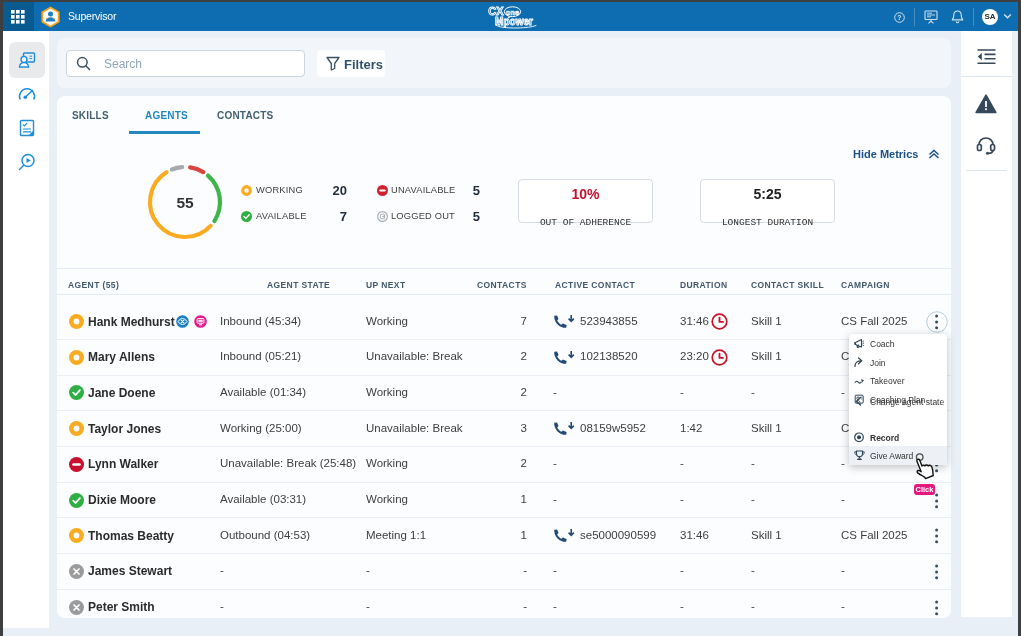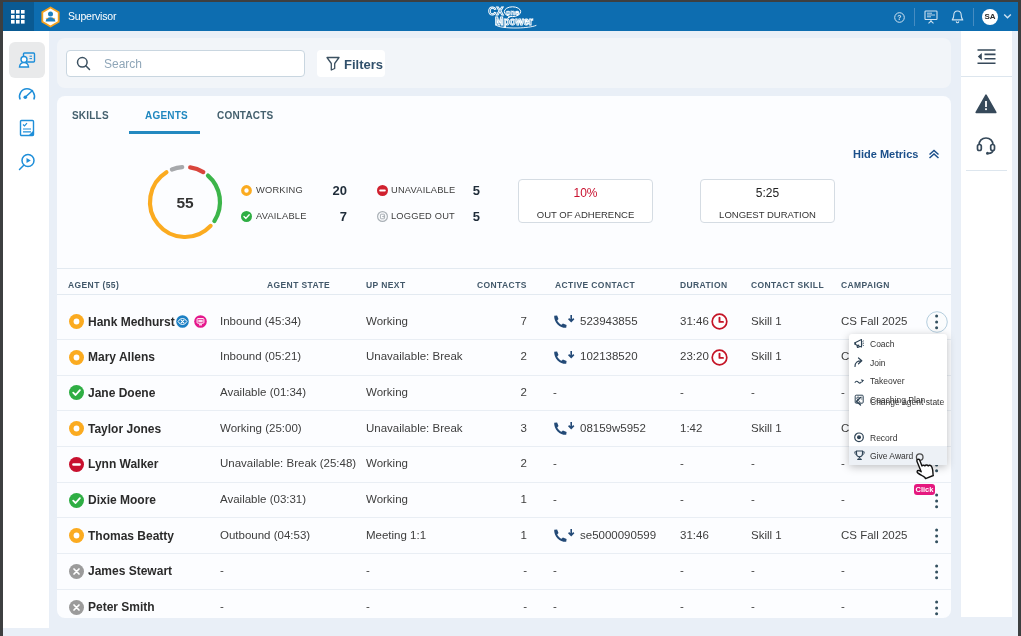--- a/index.html
+++ b/index.html
@@ -19,22 +19,22 @@
   #searchbox { left:66px; top:50px; width:239px; height:27px; background:#fff; border:1px solid #c9d6e0; border-radius:4px; }
   #searchph { left:104px; top:57px; font-size:12px; color:#8fa6b8; }
   #filtersbtn { left:317px; top:50px; width:68px; height:27px; background:#fff; border-radius:4px; }
   #filterstxt { left:344px; top:57px; font-size:13px; font-weight:700; color:#31506b; }
   .tab { top:110px; font-size:10px; font-weight:700; color:#44606e; letter-spacing:.2px; }
   #tab-agents { color:#1f87bf; }
   #tabline { left:129px; top:131px; width:71px; height:3px; background:#2389c0; }
   .leg-label { font-size:9.3px; color:#3d3d3d; letter-spacing:.2px; }
   .leg-num { font-size:13px; font-weight:700; color:#1f2c39; width:30px; text-align:right; }
   .mcard { top:179px; width:135px; height:44px; background:#fff; border:1px solid #d5dce3; border-radius:4px; text-align:center; }
-  .mcard .v { font-size:12px; font-weight:400; margin-top:6px; }
-  .mcard .l { font-size:9.5px; color:#333; margin-top:9px; }
+  .mcard .v { font-size:14px; font-weight:700; margin-top:6px; }
+  .mcard .l { font-size:9.5px; color:#333; margin-top:15px;font-family:Liberation Mono, monospace; }
   #hidemetrics { left:853px; top:148px; font-size:11px; font-weight:700; color:#1b4f8a; }
   #theadrow { left:57px; top:268px; width:894px; height:27px; border-top:1px solid #e3eaf1; border-bottom:1px solid #e3eaf1; }
   .th { top:280px; font-size:8.5px; font-weight:700; color:#42586a; letter-spacing:.4px; }
   .row-border { left:57px; width:894px; height:1px; background:#e9eef4; }
   .cell { font-size:11.5px; color:#3d3d3d; }
   .name { font-size:12px; font-weight:700; color:#2b2b2b; }
   #popup { left:849px; top:334px; width:98px; height:131px; background:#fff; border-radius:3px; box-shadow:0 2px 8px rgba(0,0,0,.25); }
   .pitem { position:absolute; left:0; width:98px; height:18.7px; }
   .pitem span { position:absolute; left:21px; top:5px; font-size:8.5px; color:#333; white-space:nowrap; }
   #clickpill { left:914px; top:484px; width:21px; height:11px; background:#e5187f; border-radius:3px; color:#fff; font-size:7.5px; font-weight:700; text-align:center; line-height:11px; }
@@ -450,21 +450,21 @@
           <path d="M6.9 3.2 H8.4 M6.9 5 H8.4" stroke="#2f4456" stroke-width="0.7"></path>
         </svg>
         <span>Coaching Plan</span>
       </div>
       <div class="pitem" style="top:58px;">
         <svg style="position:absolute;left:5px;top:4px;" width="11" height="11" viewBox="0 0 11 11">
           <path d="M6.5 1.5 L2.5 5.3 L6.5 9" stroke="#2f4456" stroke-width="1.3" fill="none" stroke-linecap="round" stroke-linejoin="round"></path>
         </svg>
         <span>Change agent state</span>
       </div>
-      <div class="pitem" style="top:93.5px;">
+      <div class="pitem" style="top:93.5px;font-weight:bold;">
         <svg style="position:absolute;left:5px;top:4px;" width="11" height="11" viewBox="0 0 11 11">
           <circle cx="5" cy="5.3" r="4.3" stroke="#2f4456" stroke-width="1.2" fill="none"></circle>
           <circle cx="5" cy="5.3" r="2" fill="#2f4456"></circle>
         </svg>
         <span>Record</span>
       </div>
       <div class="pitem" style="top:112.2px;background:#edf1f6;">
         <svg style="position:absolute;left:5px;top:4px;" width="11" height="11" viewBox="0 0 11 11">
           <path d="M2.5 1 H8.5 V3 C8.5 5.5 7.2 6.8 5.5 6.8 C3.8 6.8 2.5 5.5 2.5 3 Z" stroke="#2f4456" stroke-width="1.1" fill="none"></path>
           <path d="M2.5 1.8 H0.8 C0.8 3.8 1.4 4.8 2.8 5 M8.5 1.8 H10.2 C10.2 3.8 9.6 4.8 8.2 5" stroke="#2f4456" stroke-width="0.9" fill="none"></path>

